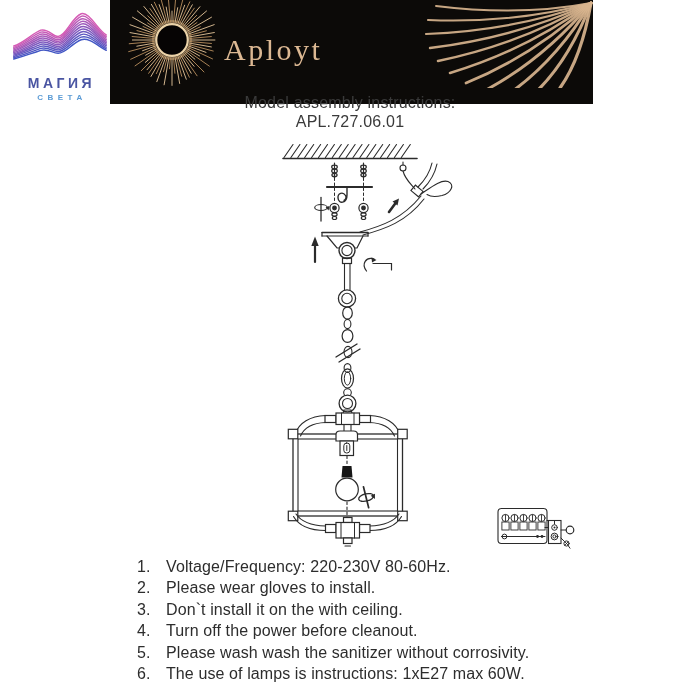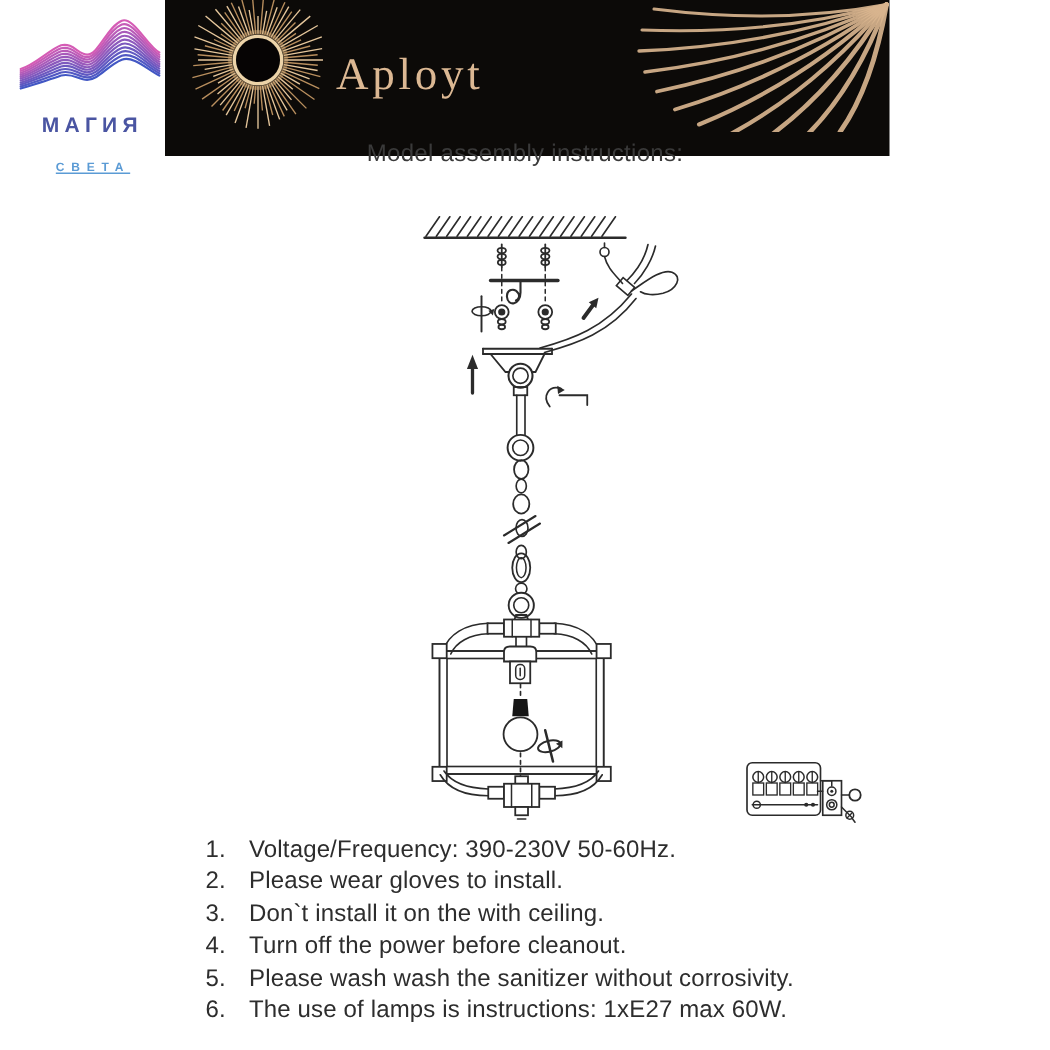--- a/index.html
+++ b/index.html
@@ -3,21 +3,21 @@
 <meta charset="utf-8">
 <style>
   html,body{margin:0;padding:0;}
   body{width:700px;height:700px;background:#ffffff;font-family:"Liberation Sans",sans-serif;overflow:hidden;}
   #page{position:relative;width:700px;height:700px;background:#ffffff;}
 
   
   #logo{position:absolute;left:8px;top:8px;width:104px;height:80px;text-align:center;}
   #logo svg{display:block;margin:0 auto;}
   .logo-title{font-weight:bold;font-size:14px;letter-spacing:3.5px;color:#4a55a2;margin-top:15px;padding-left:3px;}
-  .logo-subtitle{font-weight:bold;font-size:8px;letter-spacing:4.5px;color:#5b9bd5;margin-top:16px;padding-left:4px;text-decoration:underline;}
+  .logo-subtitle{font-weight:bold;font-size:8px;letter-spacing:4.5px;color:#5b9bd5;margin-top:2px;padding-left:4px;}
 
   #banner{position:absolute;left:110px;top:0;width:483px;height:104px;background:#0c0a08;overflow:hidden;}
   #banner svg{position:absolute;left:0;top:0;}
   .brand{position:absolute;left:114px;top:50%;transform:translateY(-55%);
          font-family:"Liberation Serif",serif;font-size:30px;letter-spacing:2.5px;
          color:#dcb893;font-weight:400;}
 
   
   #title-block{position:absolute;left:0;top:93px;width:700px;text-align:center;color:#3a3a3a;}
   #title-block .t-line{font-size:16px;line-height:19px;letter-spacing:0.2px;font-weight:500;}
@@ -149,20 +149,21 @@
           <path d="M 481,3 Q 446.5,60 400,93" stroke="#d8b48e" fill="none" stroke-width="2.96" stroke-linecap="round" opacity="0.92"></path>
           <path d="M 481,3 Q 459.5,59.5 426,92" stroke="#d8b48e" fill="none" stroke-width="3.08" stroke-linecap="round" opacity="0.92"></path>
           <path d="M 481,3 Q 471.5,57.5 450,88" stroke="#d8b48e" fill="none" stroke-width="3.2" stroke-linecap="round" opacity="0.92"></path>
         </g>
     </svg>
     <div class="brand">Aployt</div>
   </div>
 
   <div id="title-block">
     <div class="t-line">Model assembly instructions:</div>
+    <div class="t-line">APL.727.06.01</div>
   </div>
 
   <svg id="diagram" viewBox="0 0 700 700" fill="none" stroke="#2b2b2b" stroke-width="1.2" stroke-linecap="round">
 
     <g>
       <line x1="283" y1="158.5" x2="417" y2="158.5" stroke-width="1.6"></line>
       <g id="hatch-lines" stroke-width="1.1">
           <line x1="284" y1="157.5" x2="293" y2="144.5" stroke="#2b2b2b"></line>
           <line x1="290.9" y1="157.5" x2="299.9" y2="144.5" stroke="#2b2b2b"></line>
           <line x1="297.79999999999995" y1="157.5" x2="306.79999999999995" y2="144.5" stroke="#2b2b2b"></line>
@@ -372,21 +373,21 @@
       <circle cx="566.5" cy="543.5" r="2.6"></circle>
       <line x1="564.7" y1="541.7" x2="568.3" y2="545.3" stroke-width="0.9"></line>
       <line x1="568.3" y1="541.7" x2="564.7" y2="545.3" stroke-width="0.9"></line>
       <line x1="568.3" y1="545.8" x2="570" y2="548.2"></line>
     </g>
   </svg>
 
   <div id="list">
     <div class="li-row">
       <span class="li-num">1.</span>
-      <span class="li-text">Voltage/Frequency: 390-230V 50-60Hz.</span>
+      <span class="li-text">Voltage/Frequency: 220-230V 80-60Hz.</span>
     </div>
     <div class="li-row">
       <span class="li-num">2.</span>
       <span class="li-text">Please wear gloves to install.</span>
     </div>
     <div class="li-row">
       <span class="li-num">3.</span>
       <span class="li-text">Don`t install it on the with ceiling.</span>
     </div>
     <div class="li-row">

